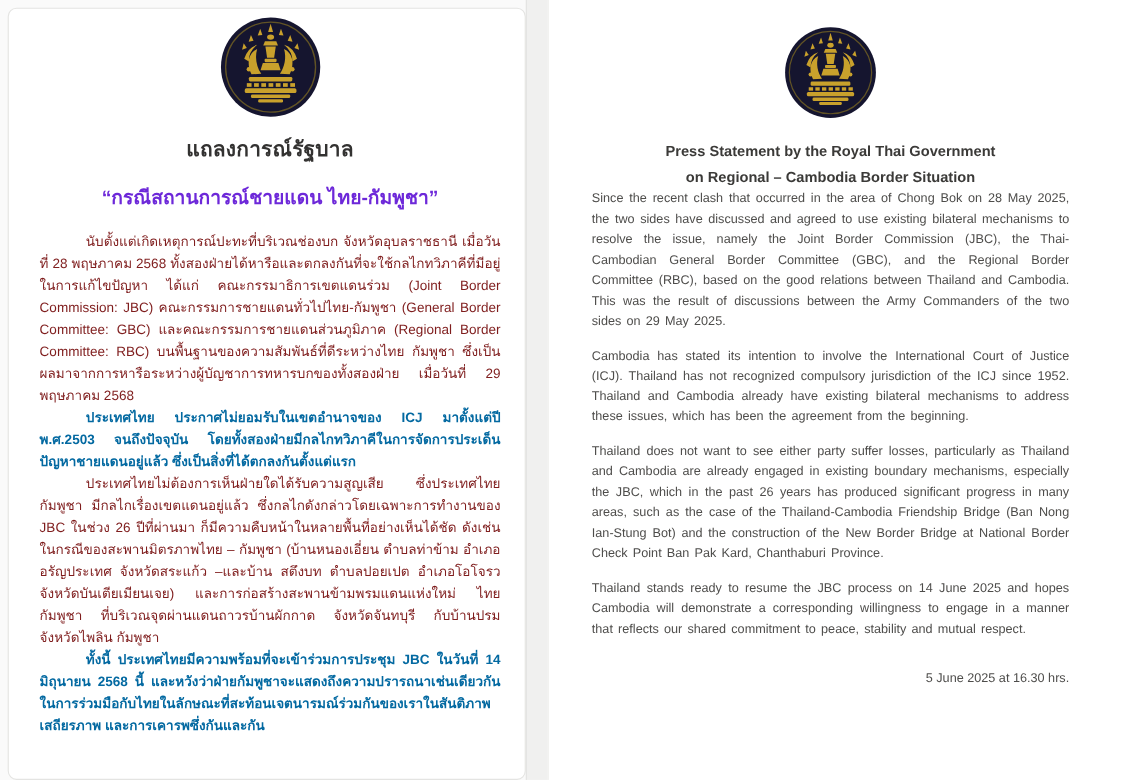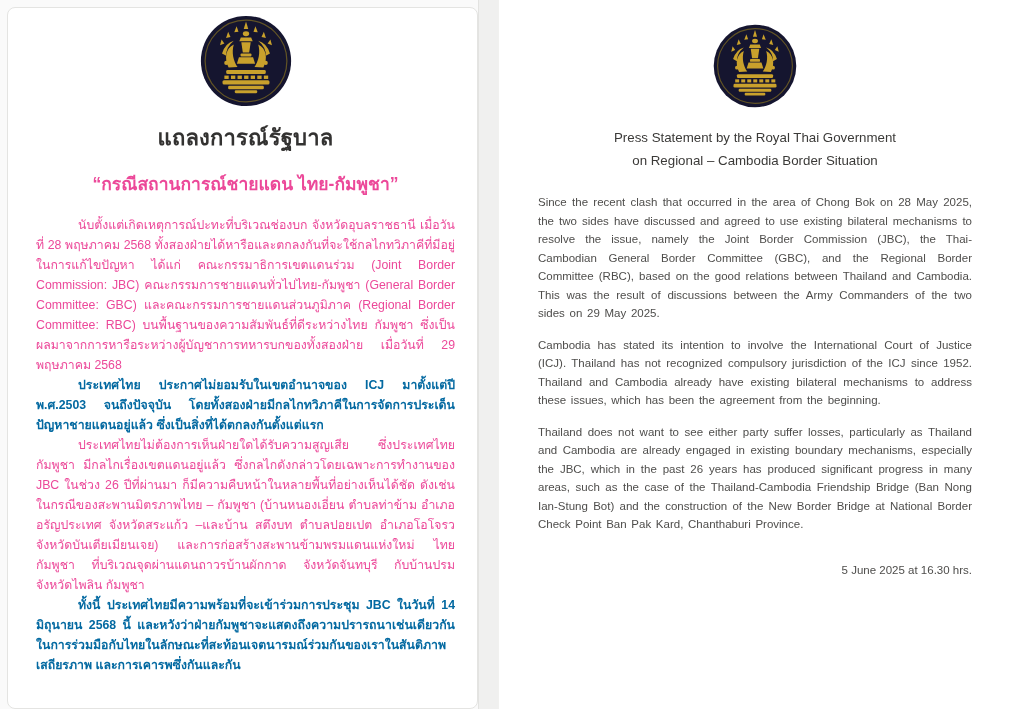--- a/index.html
+++ b/index.html
@@ -26,38 +26,38 @@
     border-left:1px solid #f1f1ef;
     padding:0 52px 0 39px;
   }
   .emblem-wrap{display:block;margin:0 auto;}
   .page-left .emblem-wrap{width:94px;height:96px;margin-top:5px;}
   .page-right .emblem-wrap{width:86px;height:88px;margin-top:22px;}
   .emblem-wrap svg{width:100%;height:100%;display:block;}
 
   .th-title{
     margin:11px 0 0 0;text-align:center;
-    font-size:22px;font-weight:bold;color:#333231;letter-spacing:0.2px;
+    font-size:19px;font-weight:bold;color:#333231;letter-spacing:0.2px;
   }
   .th-subtitle{
     margin:15px 0 15px 0;text-align:center;
-    font-size:17.5px;font-weight:bold;color:#ec4899;
+    font-size:17.5px;font-weight:bold;color:#6d28d9;
   }
   .th-body{margin-top:17px;}
   .th-body p{
     margin:0;text-indent:42px;text-align:justify;
-    font-size:12.3px;line-height:20px;color:#ec4899;
+    font-size:12.3px;line-height:20px;color:#7f1d1d;
   }
   .th-body p.bold{font-weight:bold;color:#0369a1;}
 
   .en-title{
     margin:16px 0 0 0;text-align:center;
-    font-size:13.3px;font-weight:normal;color:#3b3a38;line-height:23px;
+    font-size:13.3px;font-weight:bold;color:#3b3a38;line-height:23px;
   }
-  .en-body{margin-top:21px;}
+  .en-body{}
   .en-body p{
     margin:0 0 13px 0;text-align:justify;
     font-size:11.5px;line-height:18.5px;color:#4e4d4b;
     word-spacing:1.5px;
   }
   .en-date{
     margin:30px 0 0 0;text-align:right;
     font-size:11.5px;color:#4e4d4b;
   }
 </style>
@@ -160,16 +160,17 @@
 
   <h1 class="en-title">
     <span>Press Statement by the Royal Thai Government</span><br>
     <span>on Regional – Cambodia Border Situation</span>
   </h1>
 
   <div class="en-body">
       <p class="en-para">Since the recent clash that occurred in the area of Chong Bok on 28 May 2025, the two sides have discussed and agreed to use existing bilateral mechanisms to resolve the issue, namely the Joint Border Commission (JBC), the Thai-Cambodian General Border Committee (GBC), and the Regional Border Committee (RBC), based on the good relations between Thailand and Cambodia. This was the result of discussions between the Army Commanders of the two sides on 29 May 2025.</p>
       <p class="en-para">Cambodia has stated its intention to involve the International Court of Justice (ICJ). Thailand has not recognized compulsory jurisdiction of the ICJ since 1952. Thailand and Cambodia already have existing bilateral mechanisms to address these issues, which has been the agreement from the beginning.</p>
       <p class="en-para">Thailand does not want to see either party suffer losses, particularly as Thailand and Cambodia are already engaged in existing boundary mechanisms, especially the JBC, which in the past 26 years has produced significant progress in many areas, such as the case of the Thailand-Cambodia Friendship Bridge (Ban Nong Ian-Stung Bot) and the construction of the New Border Bridge at National Border Check Point Ban Pak Kard, Chanthaburi Province.</p>
+      <p class="en-para">Thailand stands ready to resume the JBC process on 14 June 2025 and hopes Cambodia will demonstrate a corresponding willingness to engage in a manner that reflects our shared commitment to peace, stability and mutual respect.</p>
     </div>
 
   <p class="en-date">5 June 2025 at 16.30 hrs.</p>
 </div>
 
 </body></html>

